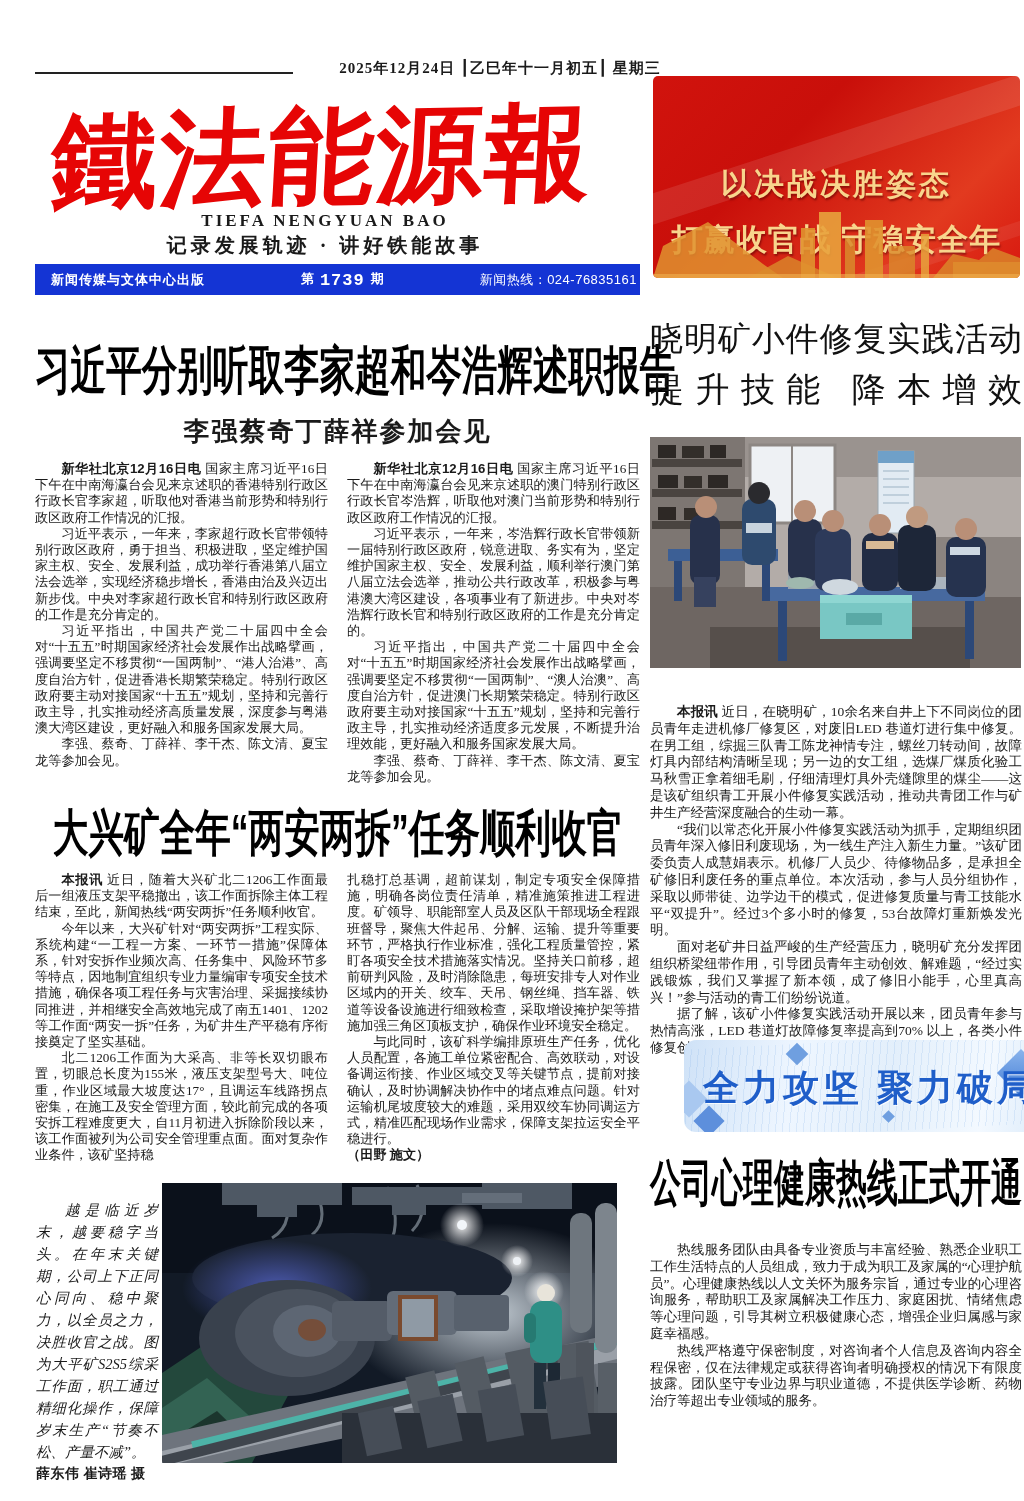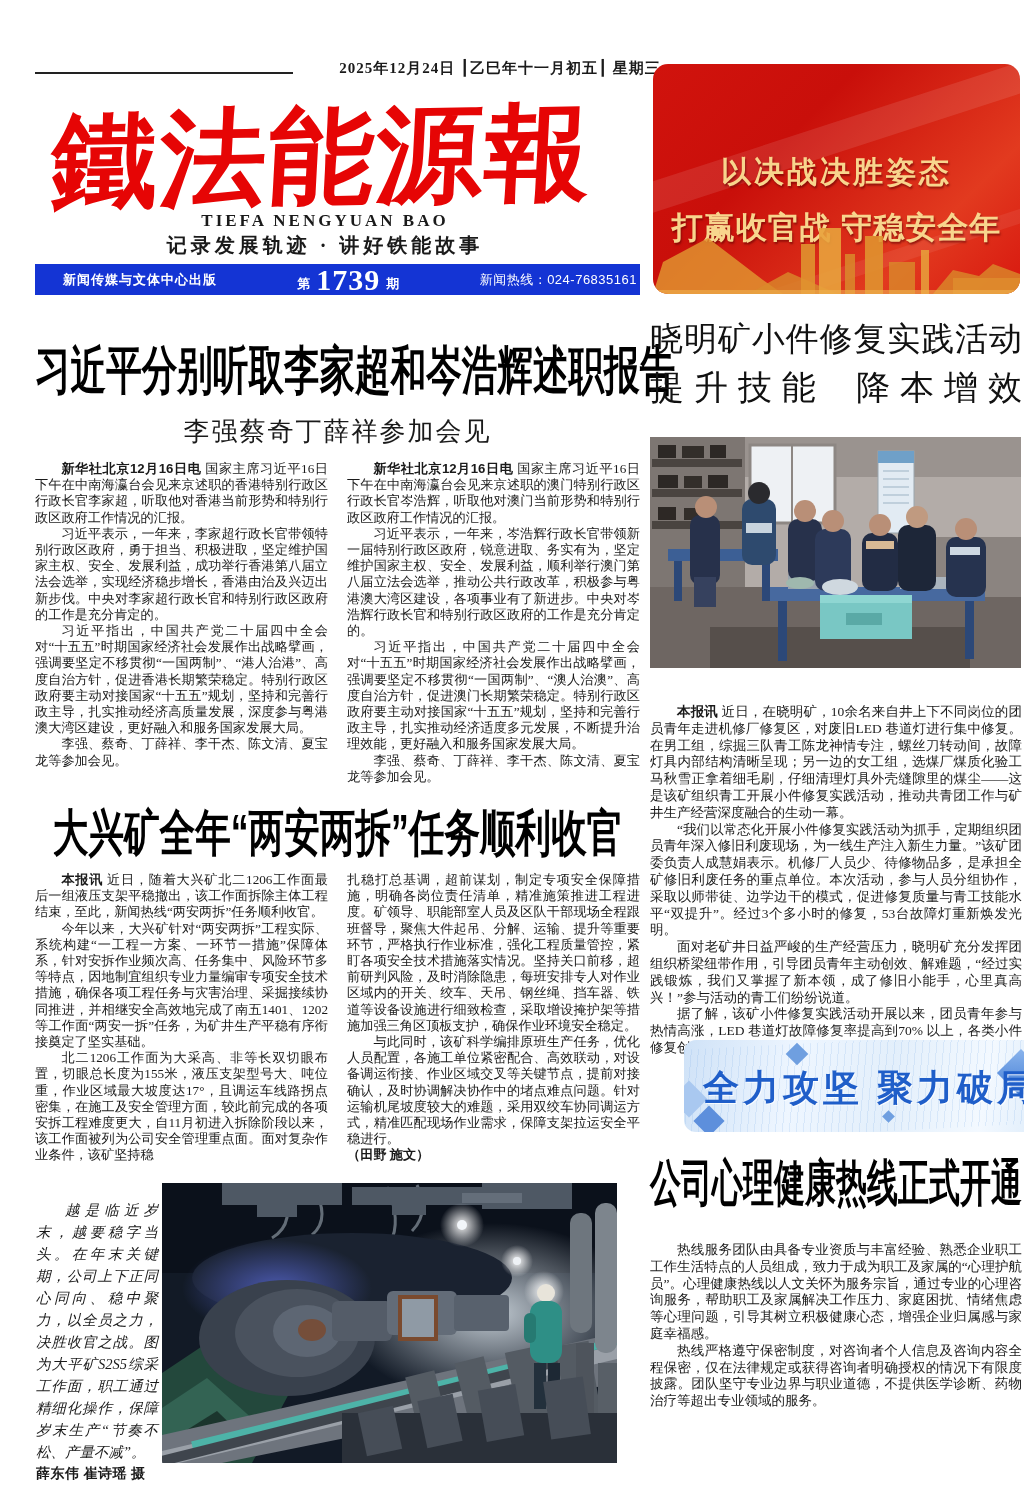--- a/index.html
+++ b/index.html
@@ -22,62 +22,62 @@
     transform:skewX(-4deg) rotate(-1deg);
     font-family:"Liberation Serif","DejaVu Serif",serif; }
   .masthead-pinyin { top:211px; left:35px; width:580px; text-align:center;
     font-size:17px; font-weight:bold; letter-spacing:3px; }
   .masthead-slogan { top:232px; left:35px; width:580px; text-align:center;
     font-size:20px; font-weight:bold; letter-spacing:4px; }
 
   .info-bar { top:264px; left:35px; width:605px; height:31px;
     background:#1434d4; color:#ffffff; display:flex; align-items:center;
     font-family:"Liberation Sans","DejaVu Sans",sans-serif; }
-  .info-publisher { font-size:13px; font-weight:bold; padding-left:28px; letter-spacing:1px; }
+  .info-publisher { font-size:13px; font-weight:bold; padding-left:16px; letter-spacing:1px; }
   .info-issue { flex:1; text-align:center; font-size:13px; font-weight:bold; }
-  .info-issue .issue-no { font-size:30px; font-family:Liberation Serif, serif;
+  .info-issue .issue-no { font-size:17px; font-family:Liberation Mono, monospace;
     font-weight:bold; letter-spacing:1px; padding:0 6px; vertical-align:-2px;text-align:center; }
   .info-hotline { font-size:13px; padding-right:3px; letter-spacing:.5px; }
 
   
-  .red-banner { top:64px; left:653px; width:367px; height:230px; border-radius:15px;
+  .red-banner { top:76px; left:653px; width:367px; height:202px; border-radius:5px;
     background:linear-gradient(135deg,#d1130d 0%,#c90f0a 35%,#e23a1f 75%,#d8180f 100%);
     overflow:hidden; }
   .red-banner .swoosh { position:absolute; background:rgba(255,255,255,.10);
     transform:rotate(-18deg); }
   .rb-line { position:absolute; width:100%; text-align:center; color:#f8d58d;
     font-family:"Liberation Sans","DejaVu Sans",sans-serif; font-weight:bold;
     text-shadow:1px 2px 2px rgba(90,0,0,.55); white-space:nowrap; }
   .rb-line1 { top:88px; font-size:30px; letter-spacing:3px; }
   .rb-line2 { top:143px; font-size:31px; letter-spacing:1px; }
 
   
   .headline-wrap { overflow:visible; }
   .headline-inner { transform-origin:0 50%; white-space:nowrap; text-align:center;
     font-family:"Liberation Sans","DejaVu Sans",sans-serif; font-weight:900; color:#000; }
   .lead-headline-inner { width:884px; transform:scaleX(0.684); font-size:52px; }
   .daxing-headline-inner { width:850px; transform:scaleX(0.712); font-size:50px; }
   .hotline-headline-inner { width:600px; transform:scaleX(0.62); font-size:50px;
     font-family:"Liberation Serif","DejaVu Serif",serif; font-weight:bold; }
   .subhead { top:414px; left:35px; width:605px; text-align:center; font-size:26px;
-    font-weight:normal; font-family:"Liberation Sans","DejaVu Sans",sans-serif; letter-spacing:2px; }
+    font-weight:bold; font-family:"Liberation Sans","DejaVu Sans",sans-serif; letter-spacing:2px; }
 
   
   .body-text p { margin:0; text-indent:2em; text-align:justify; }
   .lead-in { font-weight:bold; font-family:"Liberation Sans","DejaVu Sans",sans-serif; }
   .col-left13 { font-size:13.2px; line-height:16.2px; }
   .col-right13 { font-size:13.5px; line-height:16.8px;margin-top:28px; }
   .byline { text-align:right; text-indent:0 !important; font-weight:bold; }
   .byline-inline { float:right; font-weight:bold; }
 
   
   .xm-h1 { top:318px; left:650px; width:372px; font-size:33px; line-height:1.3;
     text-align:justify; text-align-last:justify; font-weight:500; color:#111; }
   .xm-h2 { top:368px; left:650px; width:372px; font-size:34px; line-height:1.3;
-    text-align:justify; text-align-last:justify; font-weight:500; color:#111;font-family:Liberation Mono, monospace; }
+    text-align:justify; text-align-last:justify; font-weight:500; color:#111; }
 
   
   .photo-frame { overflow:hidden; background:#222; }
   .photo-frame svg { display:block; }
 
   
   .caption-col { top:1199px; left:36px; width:122px; font-size:14.5px; line-height:22px;
     font-style:italic; text-align:justify; }
   .caption-col p { margin:0; text-indent:2em; }
   .caption-credit { margin-top:10px; text-indent:0 !important; font-style:normal;

